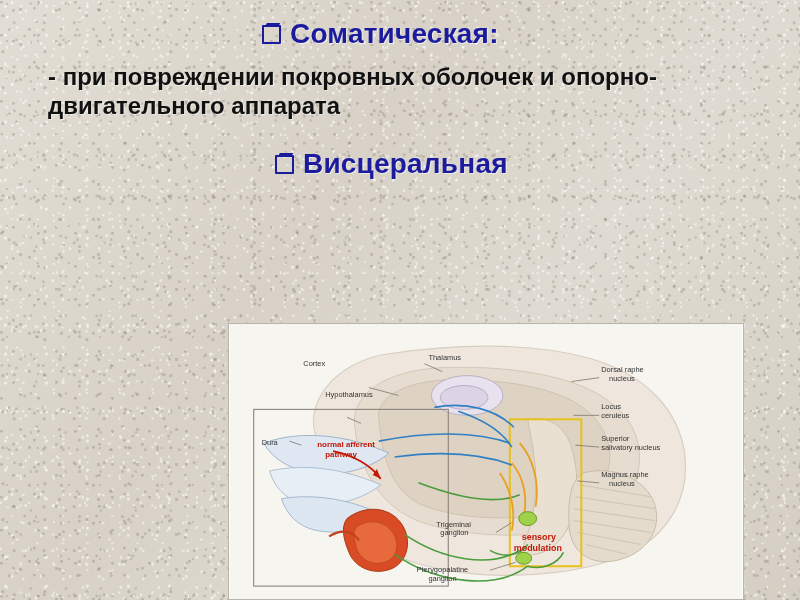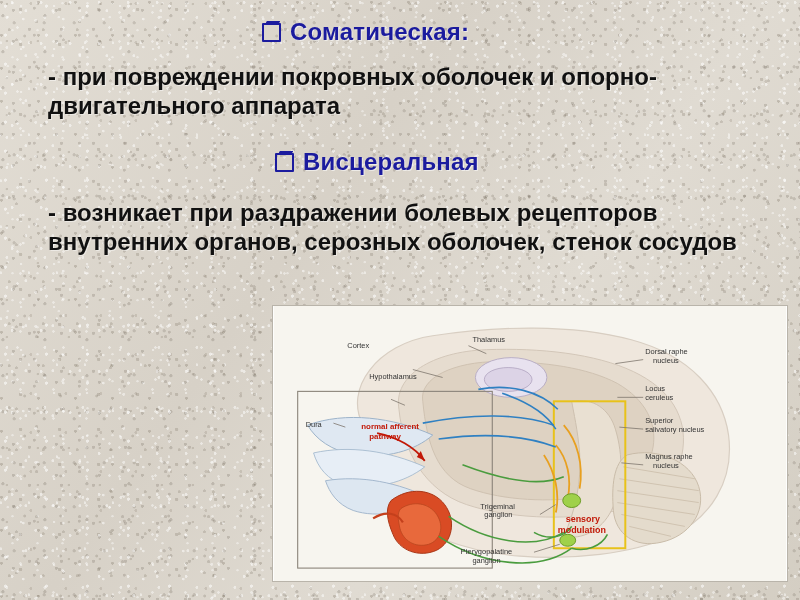--- a/index.html
+++ b/index.html
@@ -60,21 +60,21 @@
     inset: 0;
     z-index: 1;
   }
   .heading-line {
     position: absolute;
     display: flex;
     align-items: center;
     gap: 9px;
     color: #1b1b9e;
     font-weight: bold;
-    font-size: 24px;
+    font-size: 28px;
     letter-spacing: 0.2px;
     text-shadow: 1px 1px 0 rgba(255,255,255,0.55);
   }
   .bullet-square {
     width: 15px;
     height: 15px;
     border: 2px solid #1b1b9e;
     border-radius: 1px;
     display: inline-block;
     position: relative;
@@ -104,28 +104,27 @@
   }
   #heading-somatic { left: 262px; top: 18px; }
   #text-somatic { left: 48px; top: 62px; width: 720px; }
   #heading-visceral { left: 262px; top: 148px; padding-left: 13px; }
   #text-visceral { left: 48px; top: 198px; width: 720px; }
 
   
   #figure-wrap {
     position: absolute;
     left: 228px;
-    top: 305px;
+    top: 323px;
     width: 516px;
     height: 277px;
     background: #ffffff;
     border: 1px solid #b9b4aa;
     box-sizing: border-box;
     overflow: hidden;
-    margin-left: 44px;
   }
   #figure-svg { display: block; width: 100%; height: 100%; }
 </style>
 </head>
 <body>
 
 <div id="slide-bg"></div>
 
 <div id="slide-content">
 
@@ -134,21 +133,20 @@
     <span>Соматическая:</span>
   </div>
 
   <div class="body-text" id="text-somatic">- при повреждении покровных оболочек и опорно-двигательного аппарата</div>
 
   <div class="heading-line" id="heading-visceral">
     <span class="bullet-square"></span>
     <span>Висцеральная</span>
   </div>
 
-  <div class="body-text" id="text-visceral">- возникает при раздражении болевых рецепторов внутренних органов, серозных оболочек, стенок сосудов</div>
 
   <div id="figure-wrap">
     <svg id="figure-svg" viewBox="0 0 516 277" xmlns="http://www.w3.org/2000/svg">
       <rect x="0" y="0" width="516" height="277" fill="#f7f5ef"></rect>
 
       <g>
         <path d="M90 120 C70 84 104 38 160 30 C226 20 300 18 360 34 C420 50 452 88 458 130
                  C464 176 440 214 400 232 C360 250 300 256 248 252 C196 248 140 230 112 196
                  C94 174 88 146 90 120 Z" fill="#efe7dd" stroke="#d8cec2" stroke-width="1.2"></path>
         <path d="M126 104 C120 70 160 46 214 44 C268 42 324 48 362 66 C400 84 416 112 412 144

